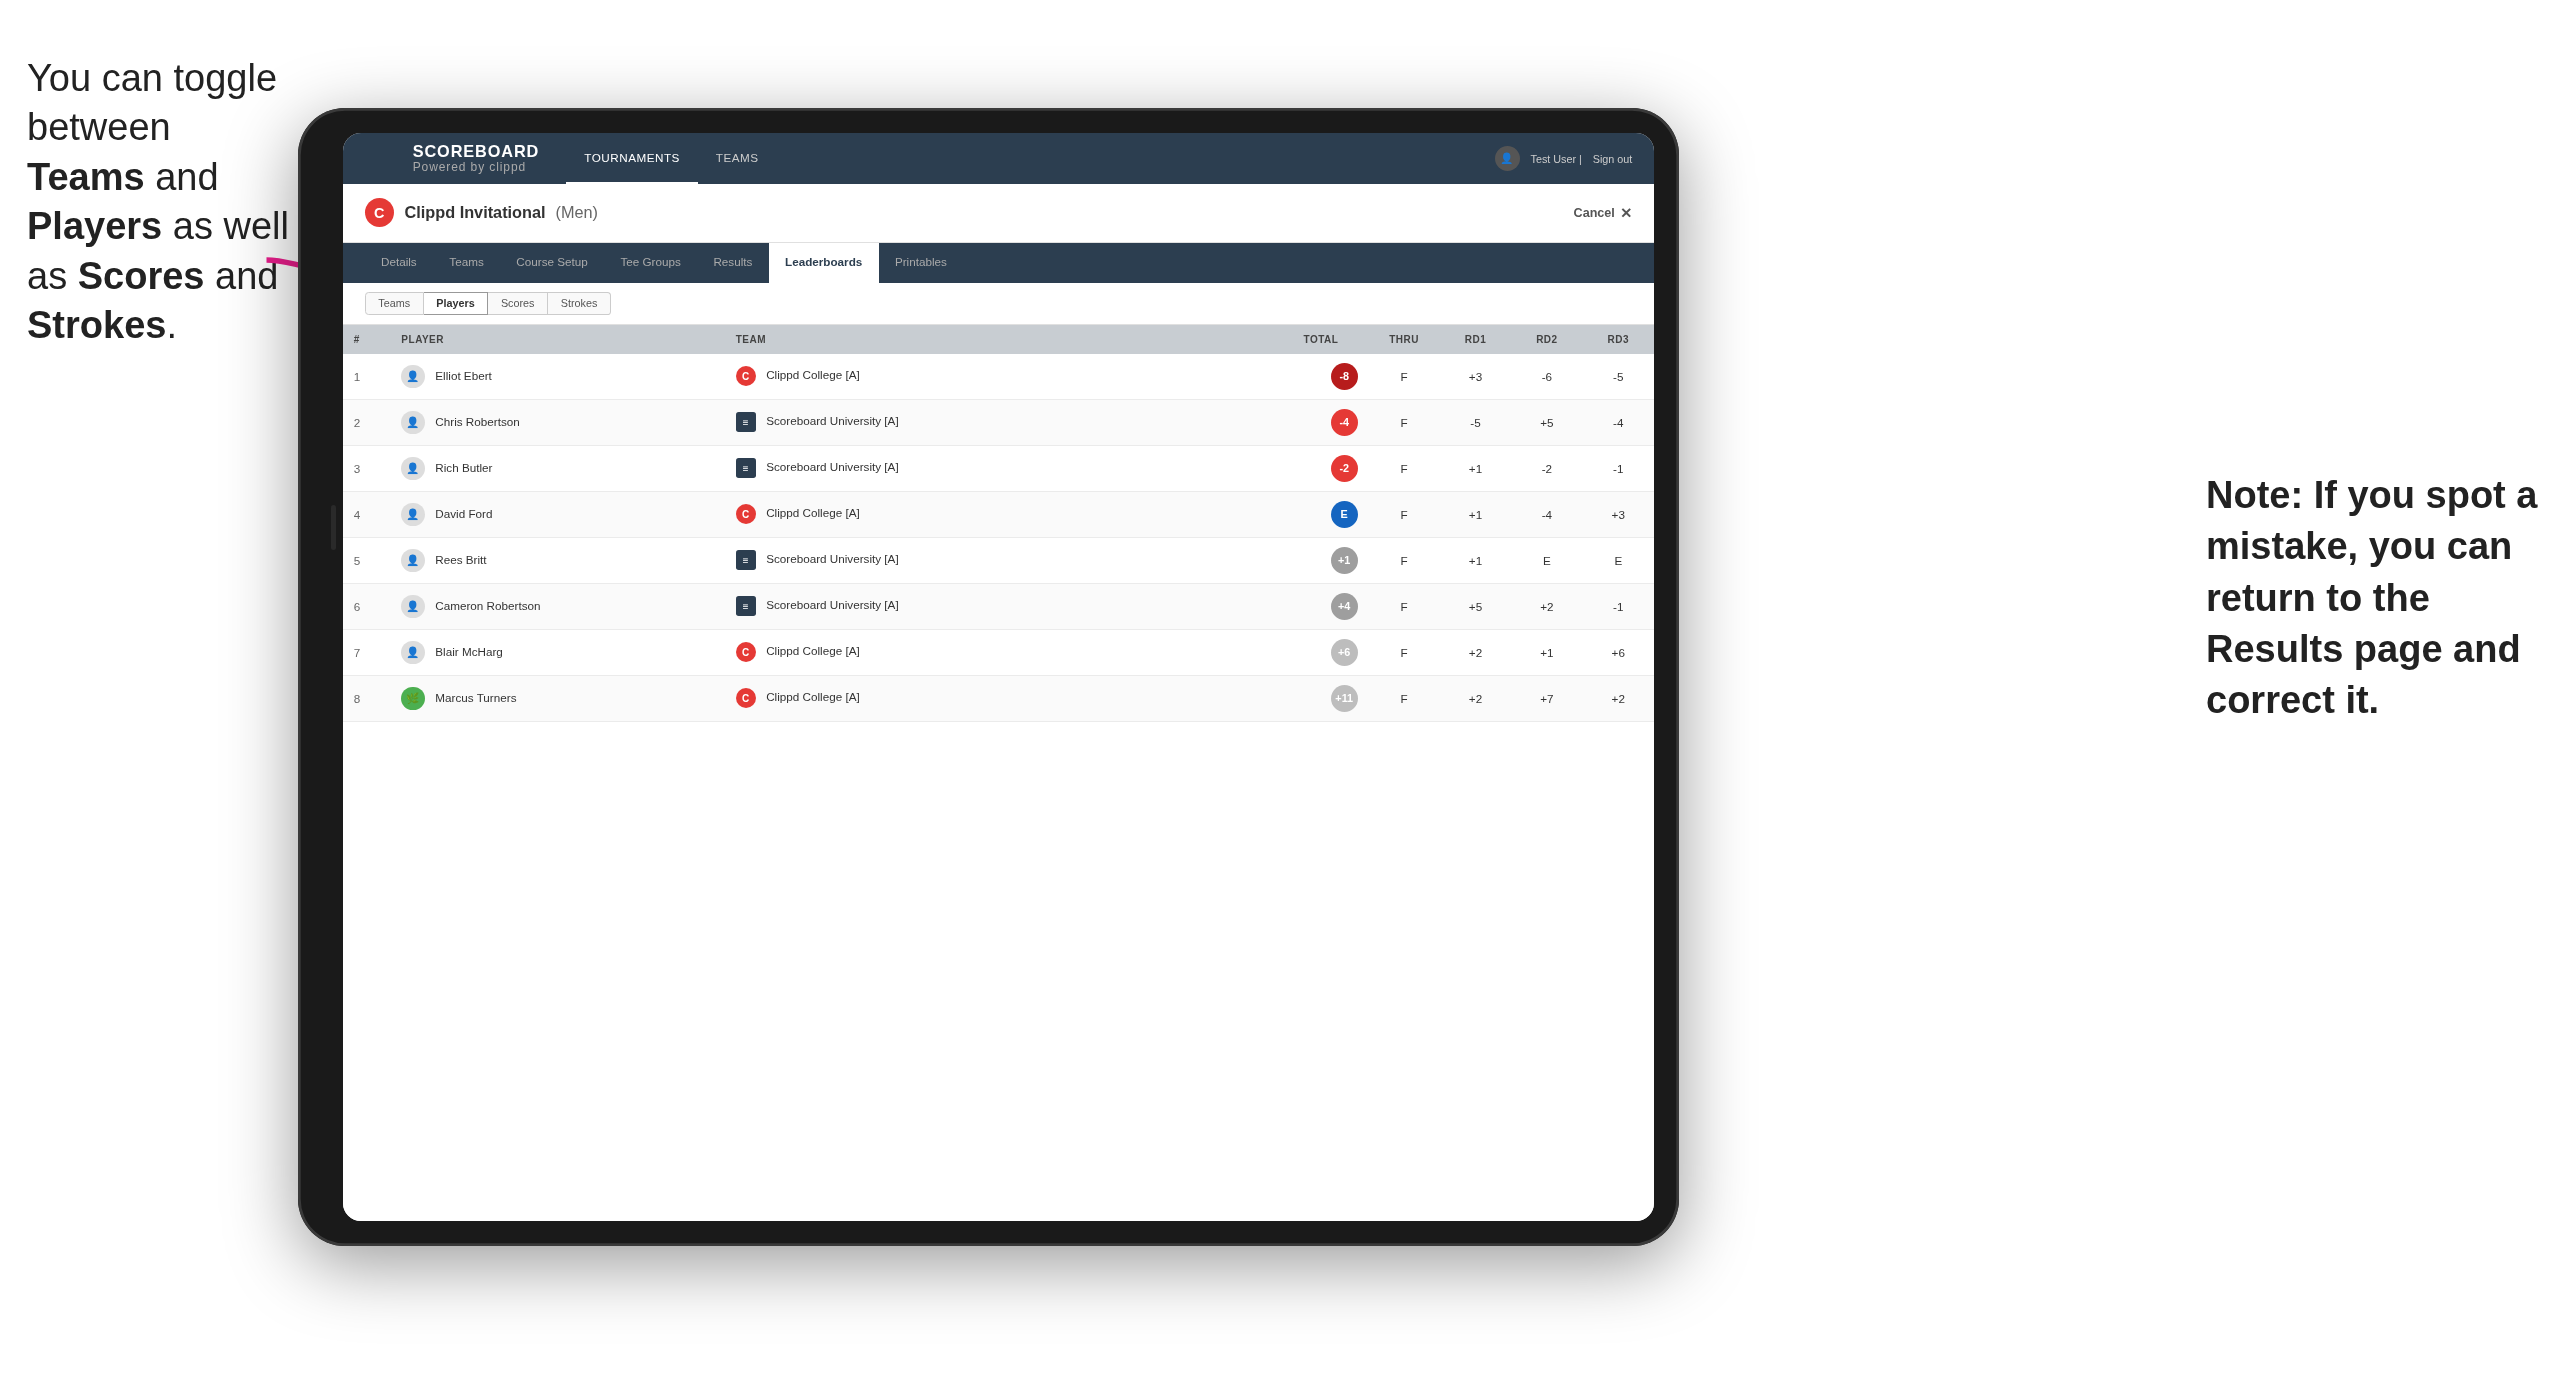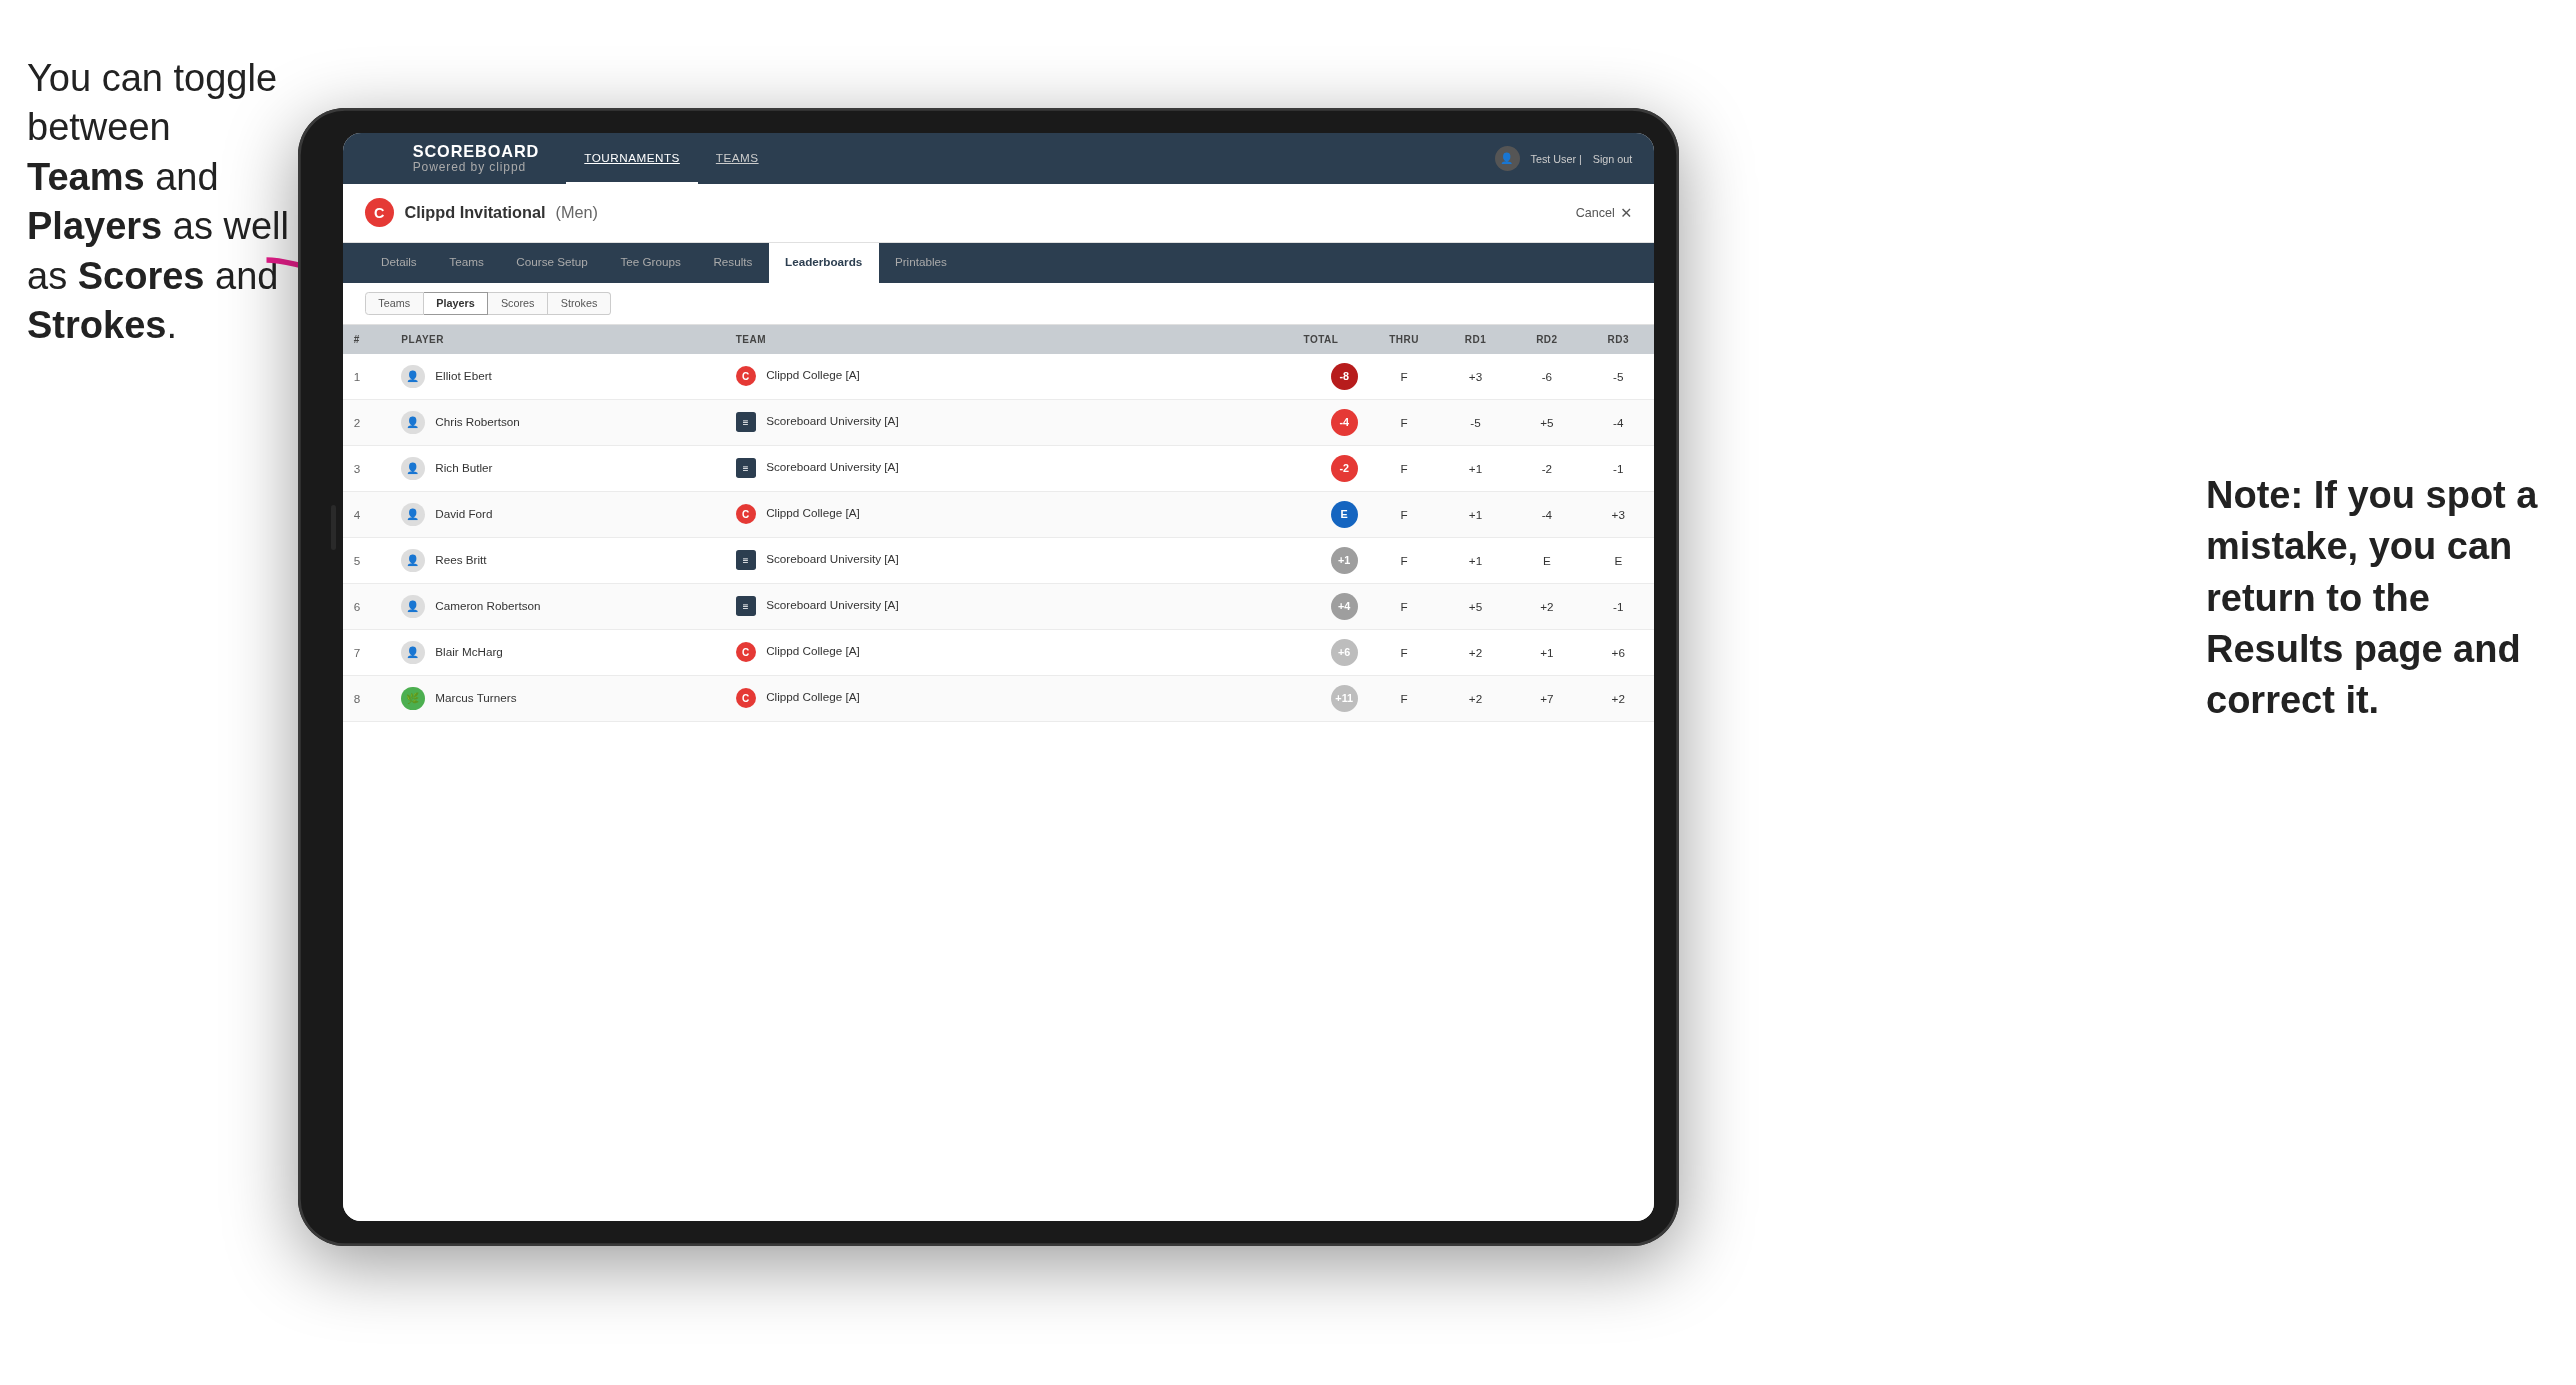--- a/index.html
+++ b/index.html
@@ -100,21 +100,20 @@
       color: #ccc;
       font-size: 11.7px;
       font-weight: 500;
       padding: 0 18px;
       height: 51px;
       display: flex;
       align-items: center;
       cursor: pointer;
       letter-spacing: 0.5px;
       border-bottom: 2.7px solid transparent;
-      text-decoration: underline;
     }
 
     .nav-link.active {
       color: #fff;
       border-bottom: 2.7px solid #fff;
     }
 
     .nav-right {
       display: flex;
       align-items: center;
@@ -171,20 +170,21 @@
       color: #333;
     }
 
     .cancel-btn {
       color: #555;
       font-size: 12.6px;
       cursor: pointer;
       display: flex;
       align-items: center;
       gap: 5.4px;
+      font-weight: bold;
     }
 
     
     .tab-bar {
       background: #2c3e50;
       display: flex;
       padding: 0 21.7px;
       flex-shrink: 0;
       align-items: flex-end;
     }

